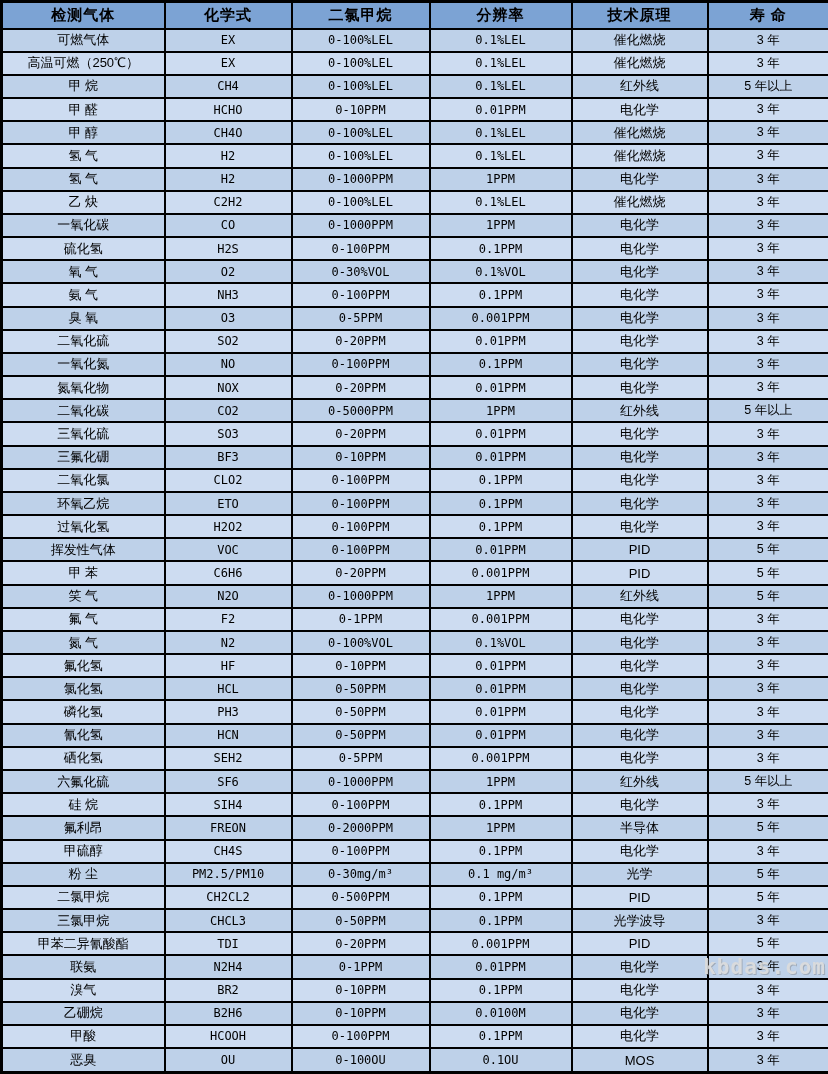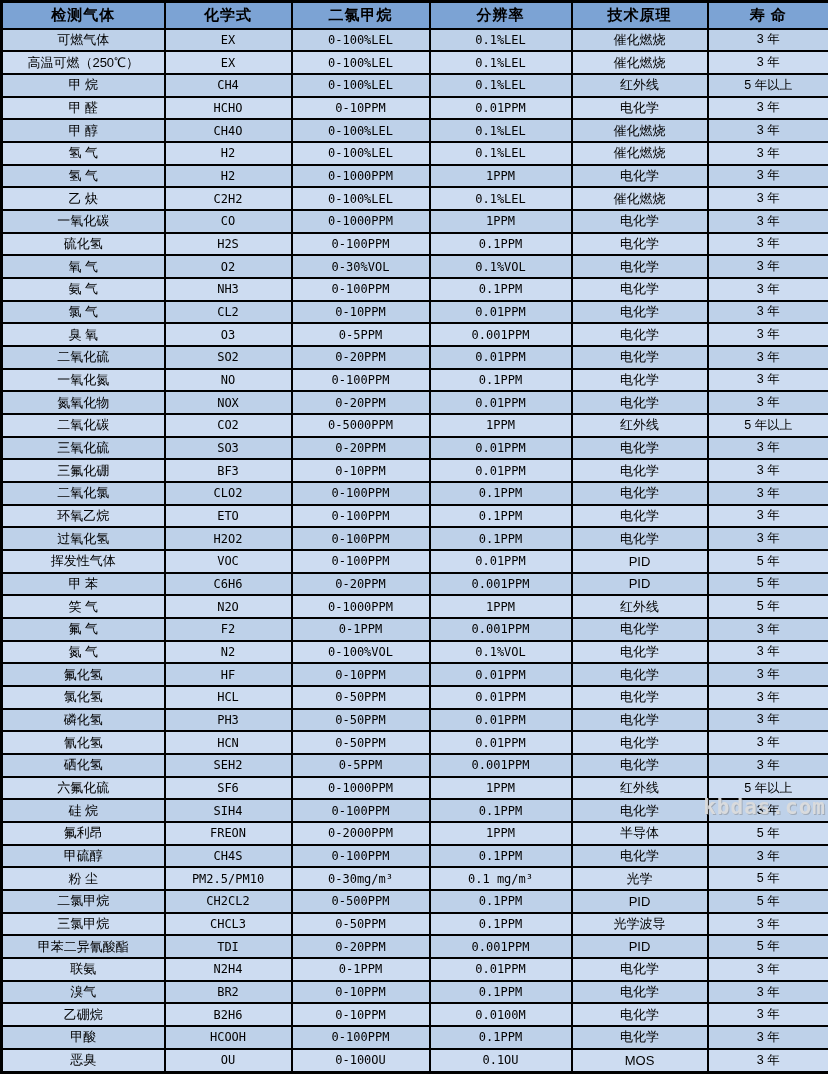--- a/index.html
+++ b/index.html
@@ -4,21 +4,21 @@
 <style>
   html, body {
     margin: 0; padding: 0;
     width: 828px; height: 1074px;
     overflow: hidden;
     background: #ffffff;
     font-family: "Liberation Sans", sans-serif;
   }
   .page {
     position: relative;
-    width: 828px; height: 822px;
+    width: 828px; height: 982px;
   }
   table.spec {
     width: 828px; height: 1074px;
     border-collapse: collapse;
     table-layout: fixed;
     border: 3px solid #000000;
   }
   col.c1 { width: 163px; }
   col.c2 { width: 127px; }
   col.c3 { width: 138px; }
@@ -178,28 +178,20 @@
         </tr>
         <tr>
           <td>氨 气</td>
           <td>NH3</td>
           <td>0-100PPM</td>
           <td>0.1PPM</td>
           <td>电化学</td>
           <td>3 年</td>
         </tr>
         <tr>
-          <td>氯 气</td>
-          <td>CL2</td>
-          <td>0-10PPM</td>
-          <td>0.01PPM</td>
-          <td>电化学</td>
-          <td>3 年</td>
-        </tr>
-        <tr>
           <td>臭 氧</td>
           <td>O3</td>
           <td>0-5PPM</td>
           <td>0.001PPM</td>
           <td>电化学</td>
           <td>3 年</td>
         </tr>
         <tr>
           <td>二氧化硫</td>
           <td>SO2</td>

